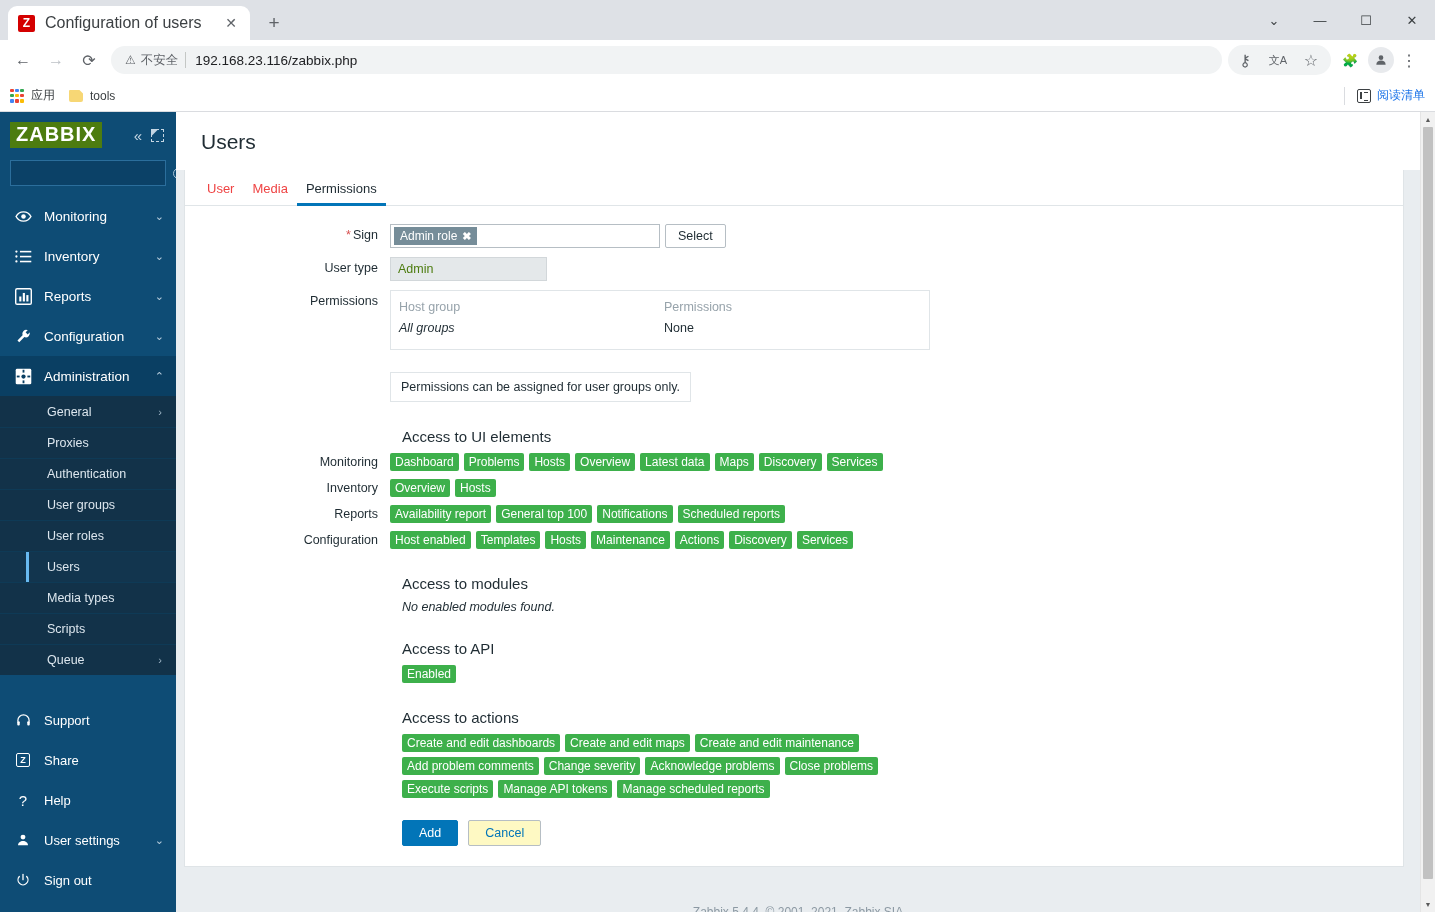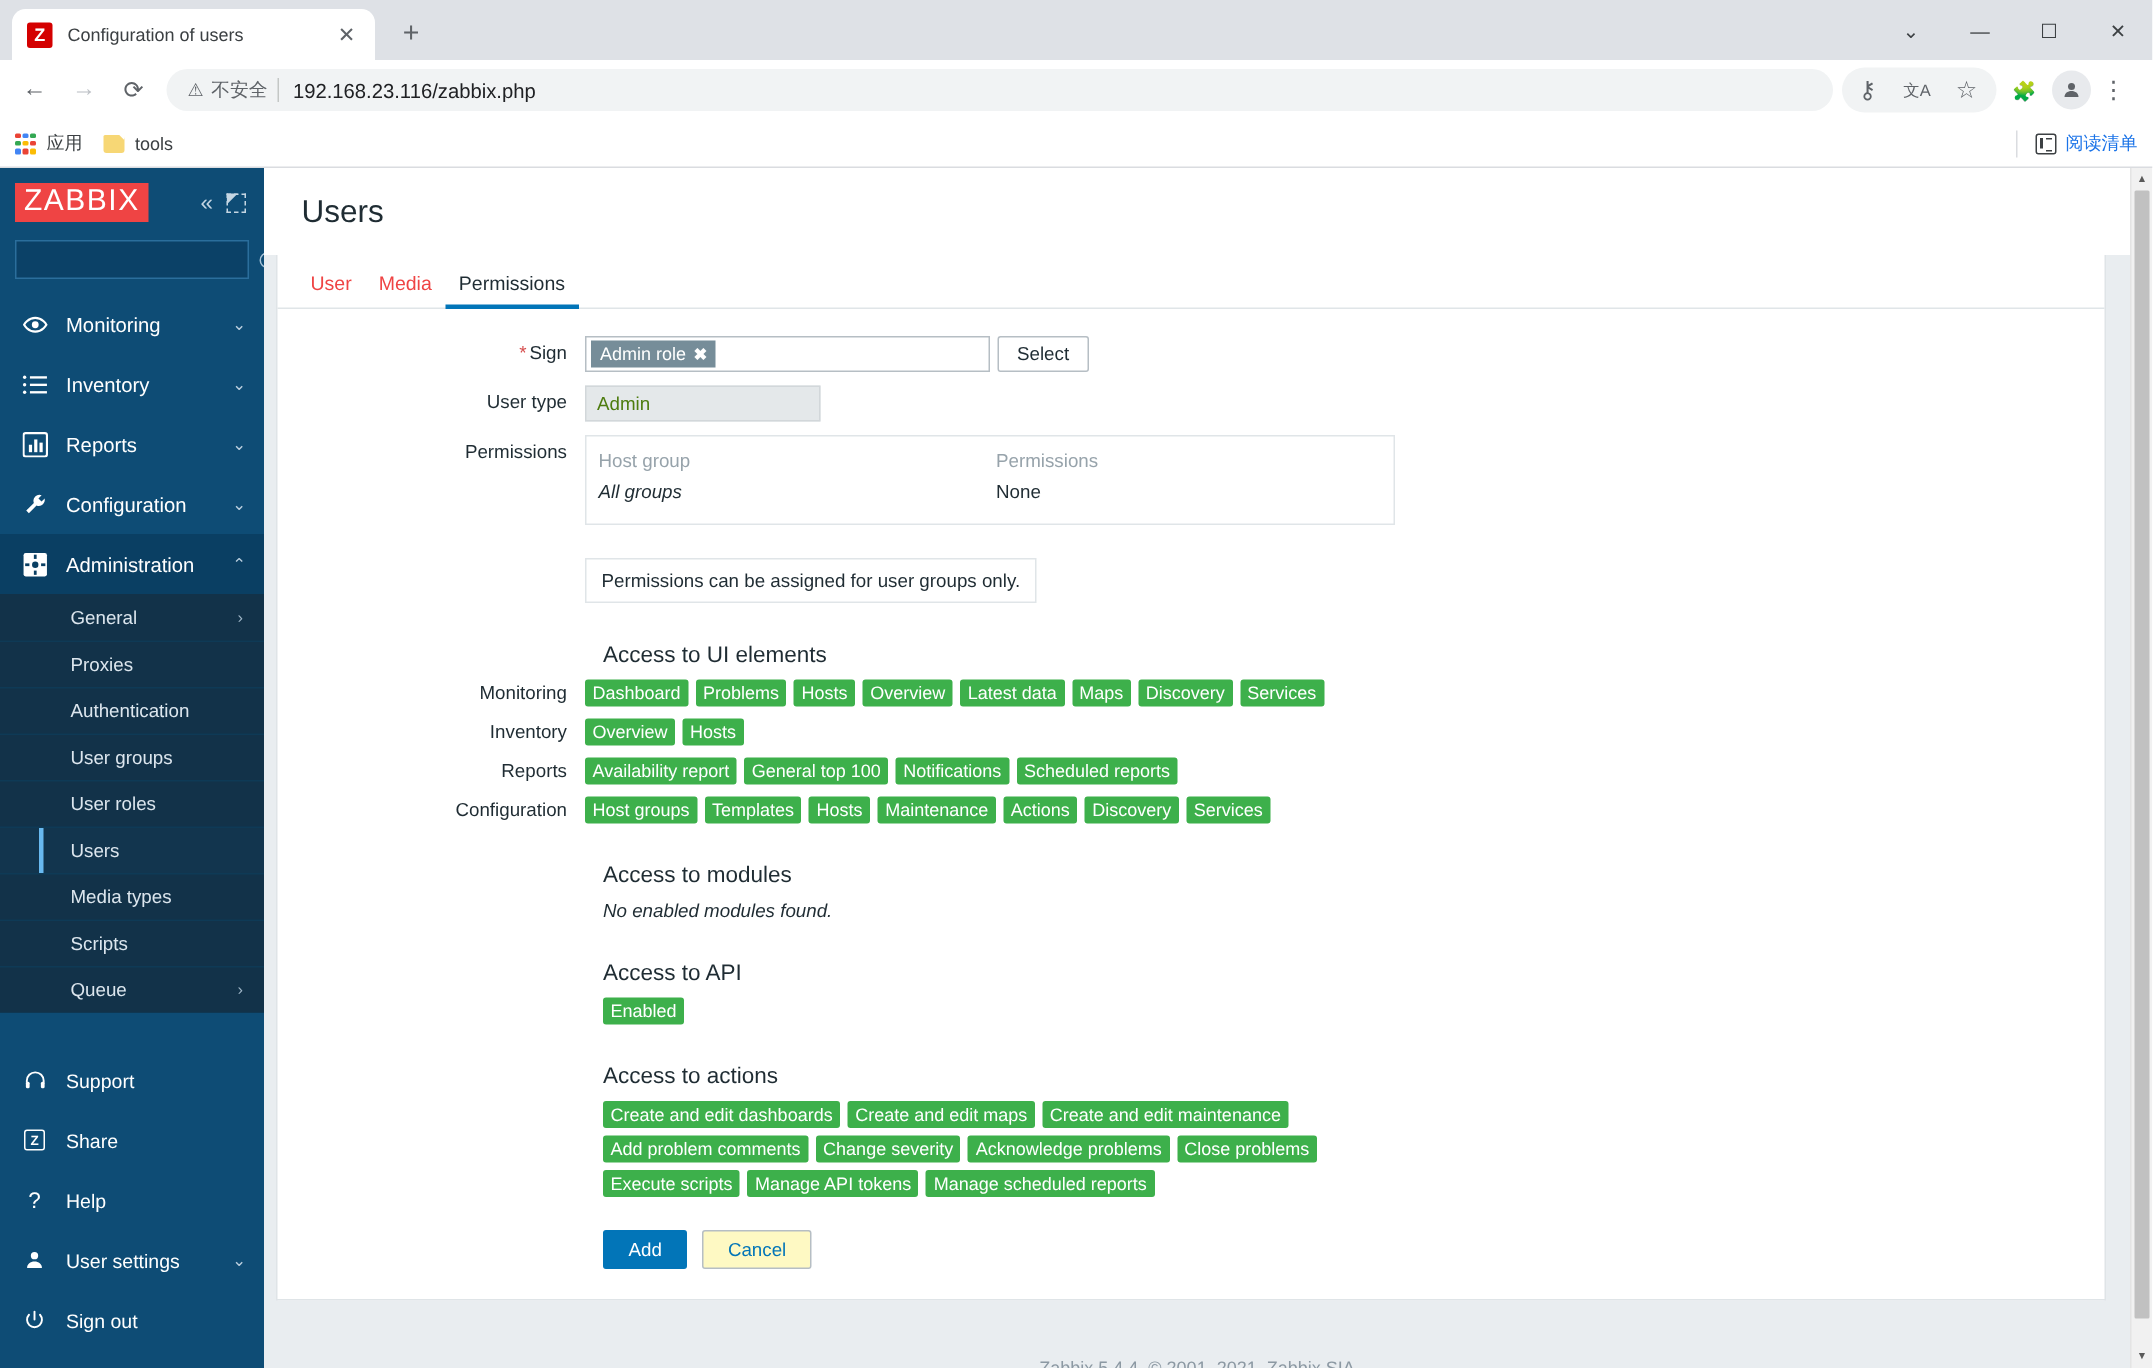--- a/index.html
+++ b/index.html
@@ -21,21 +21,21 @@
     margin-left: 8px; height: 34px; width: 242px; background: #ffffff;
     border-radius: 9px 9px 0 0; display: flex; align-items: center;
     padding: 0 8px 0 10px; position: relative;
   }
   .tab-favicon {
     width: 17px; height: 17px; background: #d40000; color: #ffffff;
     font-size: 12px; font-weight: bold; line-height: 17px; text-align: center;
     border-radius: 2px; flex: none; font-family: "Liberation Sans", sans-serif;
   }
   .tab-title {
-    flex: 1; margin-left: 10px; font-size: 12px; color: #3c4043;
+    flex: 1; margin-left: 10px; font-size: 16px; color: #3c4043;
     white-space: nowrap; overflow: hidden; text-overflow: ellipsis;
   }
   .tab-close {
     width: 22px; height: 22px; border-radius: 50%; display: flex;
     align-items: center; justify-content: center; color: #5f6368; font-size: 14px;
     flex: none;
   }
   .newtab {
     width: 28px; height: 28px; margin-left: 10px; margin-bottom: 3px;
     display: flex; align-items: center; justify-content: center;
@@ -117,21 +117,21 @@
   .viewport { flex: 1; display: flex; position: relative; background: #ffffff;
               overflow: hidden; }
 
   
   .sidebar {
     width: 176px; background: #0e4c75; color: #ffffff; flex: none;
     display: flex; flex-direction: column; position: relative;
   }
   .sb-head { height: 46px; display: flex; align-items: center; padding: 0 10px; }
   .zlogo {
-    background: #ef4444; color: #ffffff; font-weight: normal; font-size: 20px;
+    background: #4d7c0f; color: #ffffff; font-weight: bold; font-size: 20px;
     letter-spacing: 1px; padding: 1px 6px 2px 6px; font-family: "Liberation Sans", sans-serif;
   }
   .sb-head-icons { margin-left: auto; display: flex; align-items: center; gap: 9px;
                    color: #c5d6e3; padding-right: 2px; }
   .chev2 { font-size: 15px; line-height: 1; }
   .collapse-ico {
     width: 13px; height: 13px; border: 1.3px dashed #c5d6e3; position: relative;
   }
   .collapse-ico::after {
     content: ''; position: absolute; left: -1px; top: -1px; width: 8px; height: 8px;
@@ -614,21 +614,21 @@
               <span class="badge">Availability report</span>
               <span class="badge">General top 100</span>
               <span class="badge">Notifications</span>
               <span class="badge">Scheduled reports</span>
             </div>
           </div>
 
           <div class="badge-row">
             <div class="badge-label">Configuration</div>
             <div class="badges">
-              <span class="badge">Host groups</span>
+              <span class="badge">Host enabled</span>
               <span class="badge">Templates</span>
               <span class="badge">Hosts</span>
               <span class="badge">Maintenance</span>
               <span class="badge">Actions</span>
               <span class="badge">Discovery</span>
               <span class="badge">Services</span>
             </div>
           </div>
 
           <div class="indent">

